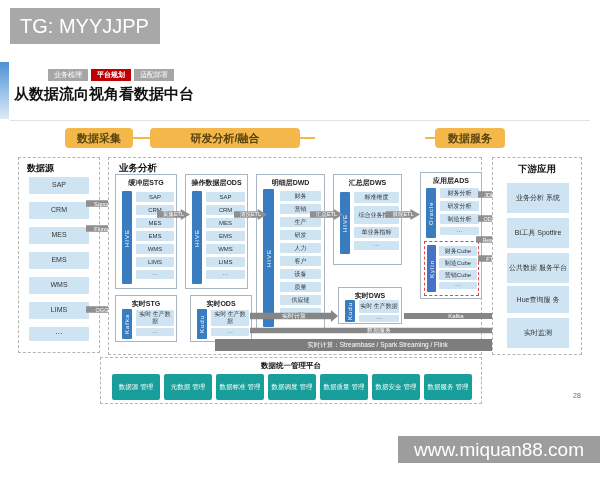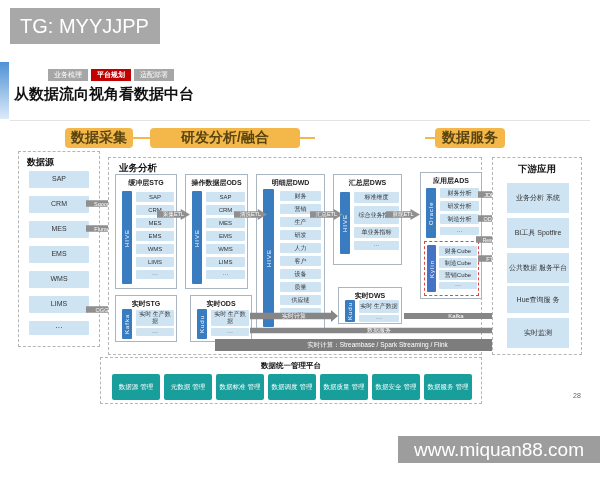--- a/index.html
+++ b/index.html
@@ -10,21 +10,21 @@
   .banner{left:10px;top:8px;width:150px;height:36px;background:#a8a8a8;color:#fff;
           font-size:20px;display:flex;align-items:center;padding-left:10px;box-sizing:border-box;}
   .left-accent{left:0;top:62px;width:9px;height:57px;background:linear-gradient(180deg,#4f91d6,#dcebf8);}
   .tabs{left:48px;top:69px;display:flex;gap:3px;}
   .tab{font-size:7px;padding:2px 6px;color:#fff;background:#a6a6a6;line-height:1.2;}
   .tab.active{background:#c00000;font-weight:bold;}
   .page-title{left:14px;top:85px;font-size:15px;font-weight:bold;color:#111;}
   .header-line{left:10px;top:120px;width:580px;height:1px;background:#e3e3e3;}
   
   .pstep{position:absolute;top:128px;height:20px;background:#f4b84a;border-radius:4px;
-         display:flex;align-items:center;justify-content:center;font-size:14px;font-weight:bold;color:#5a4410;}
+         display:flex;align-items:center;justify-content:center;font-size:11px;font-weight:bold;color:#5a4410;}
   .pconn{position:absolute;top:137px;height:2px;background:#f4b84a;}
   
   .dashed-box{position:absolute;border:1px dashed #b5b5b5;background:#fff;box-sizing:border-box;}
   .zone-title{font-size:9px;font-weight:bold;color:#111;}
   
   .layer{position:absolute;background:#fff;border:1px solid #a9b6c2;box-sizing:border-box;}
   .layer-title{font-size:7px;font-weight:bold;text-align:center;margin-top:3px;color:#222;white-space:nowrap;}
   .engine-bar{position:absolute;background:#3a7cc0;color:#fff;font-size:6px;border-radius:1px;
               writing-mode:vertical-rl;transform:rotate(180deg);display:flex;align-items:center;justify-content:center;letter-spacing:1px;}
   .items-col{position:absolute;display:flex;flex-direction:column;gap:3px;}
@@ -69,21 +69,21 @@
   <div class="abs page-title">从数据流向视角看数据中台</div>
   <div class="abs header-line"></div>
 
   <div class="pstep" style="left:65px;width:68px;">数据采集</div>
   <div class="pstep" style="left:150px;width:150px;">研发分析/融合</div>
   <div class="pstep" style="left:435px;width:70px;">数据服务</div>
   <div class="pconn" style="left:133px;width:17px;"></div>
   <div class="pconn" style="left:300px;width:15px;"></div>
   <div class="pconn" style="left:425px;width:10px;"></div>
 
-  <div class="dashed-box" style="left:18px;top:151px;width:82px;height:196px;">
+  <div class="dashed-box" style="left:18px;top:157px;width:82px;height:196px;">
     <div class="zone-title" style="margin:4px 0 0 8px;">数据源</div>
     <div class="items-col" style="left:10px;top:19px;width:60px;gap:8px;">
       <div class="item" style="height:17px;font-size:7px;">SAP</div>
       <div class="item" style="height:17px;font-size:7px;">CRM</div>
       <div class="item" style="height:17px;font-size:7px;">MES</div>
       <div class="item" style="height:17px;font-size:7px;">EMS</div>
       <div class="item" style="height:17px;font-size:7px;">WMS</div>
       <div class="item" style="height:17px;font-size:7px;">LIMS</div>
       <div class="item" style="height:14px;font-size:7px;">···</div>
     </div>

